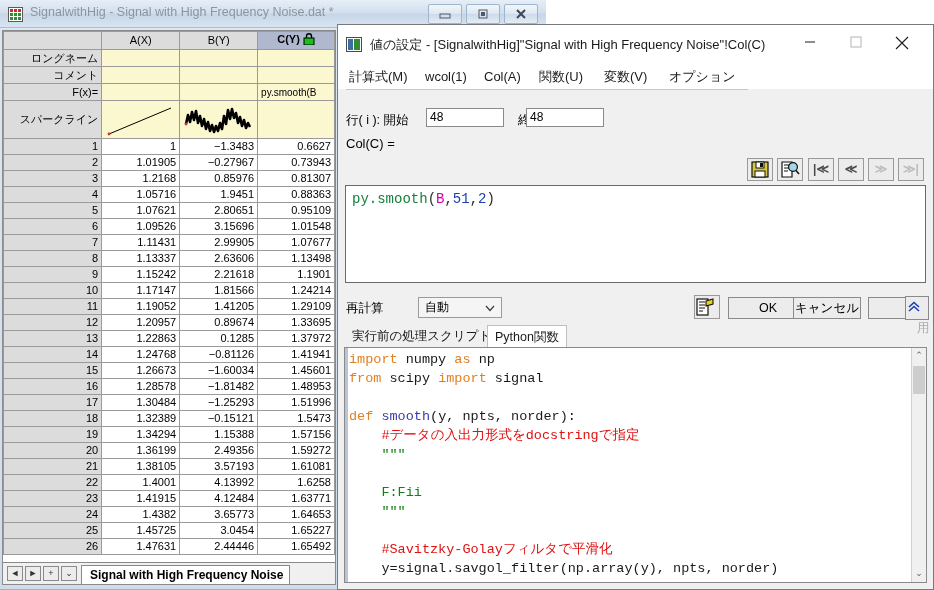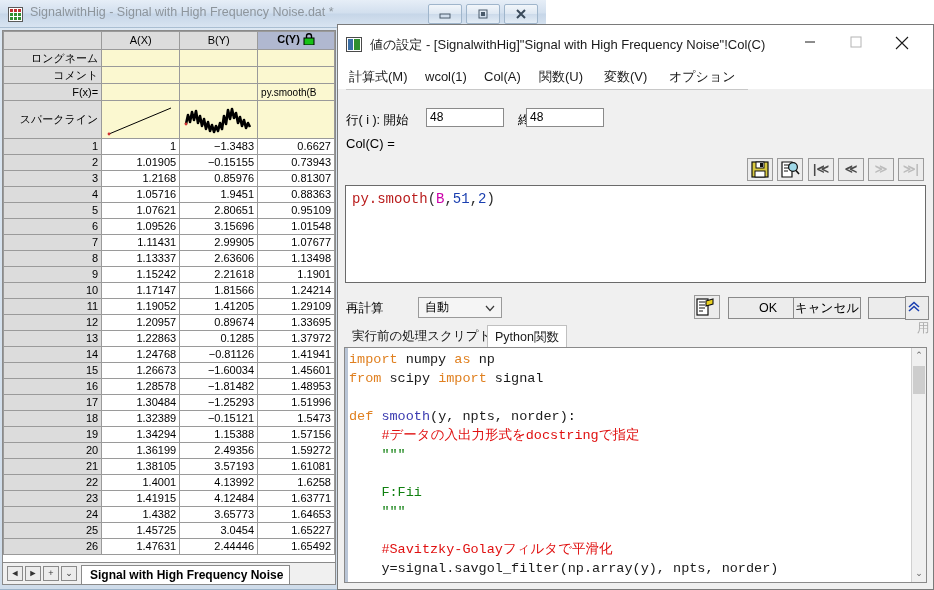--- a/index.html
+++ b/index.html
@@ -323,21 +323,21 @@
     box-sizing: border-box;
     padding: 4px 6px;
     overflow: hidden;
   }
   #formula-text {
     font-family: "Liberation Mono", monospace;
     font-size: 14px;
     white-space: pre;
     line-height: 18px;
   }
-  .t-fn { color: #b91c1c; margin-top: 34px; }
+  .t-fn { color: #15803d; margin-top: 34px; }
   .t-var { color: #cc00aa; }
   .t-num { color: #1a3fb0; }
   .t-punc { color: #2b2b2b; }
 
   
   #recalc-label {
     position: absolute; left: 8px; top: 275px;
     font-size: 12.5px; color: #000;
   }
   #recalc-select {
@@ -567,21 +567,21 @@
       <tbody id="data-body">
           <tr>
             <td class="rowlabel">1</td>
             <td class="datacell">1</td>
             <td class="datacell">−1.3483</td>
             <td class="datacell">0.6627</td>
           </tr>
           <tr>
             <td class="rowlabel">2</td>
             <td class="datacell">1.01905</td>
-            <td class="datacell">−0.15155</td>
+            <td class="datacell">−0.27967</td>
             <td class="datacell">0.73943</td>
           </tr>
           <tr>
             <td class="rowlabel">3</td>
             <td class="datacell">1.2168</td>
             <td class="datacell">0.85976</td>
             <td class="datacell">0.81307</td>
           </tr>
           <tr>
             <td class="rowlabel">4</td>

